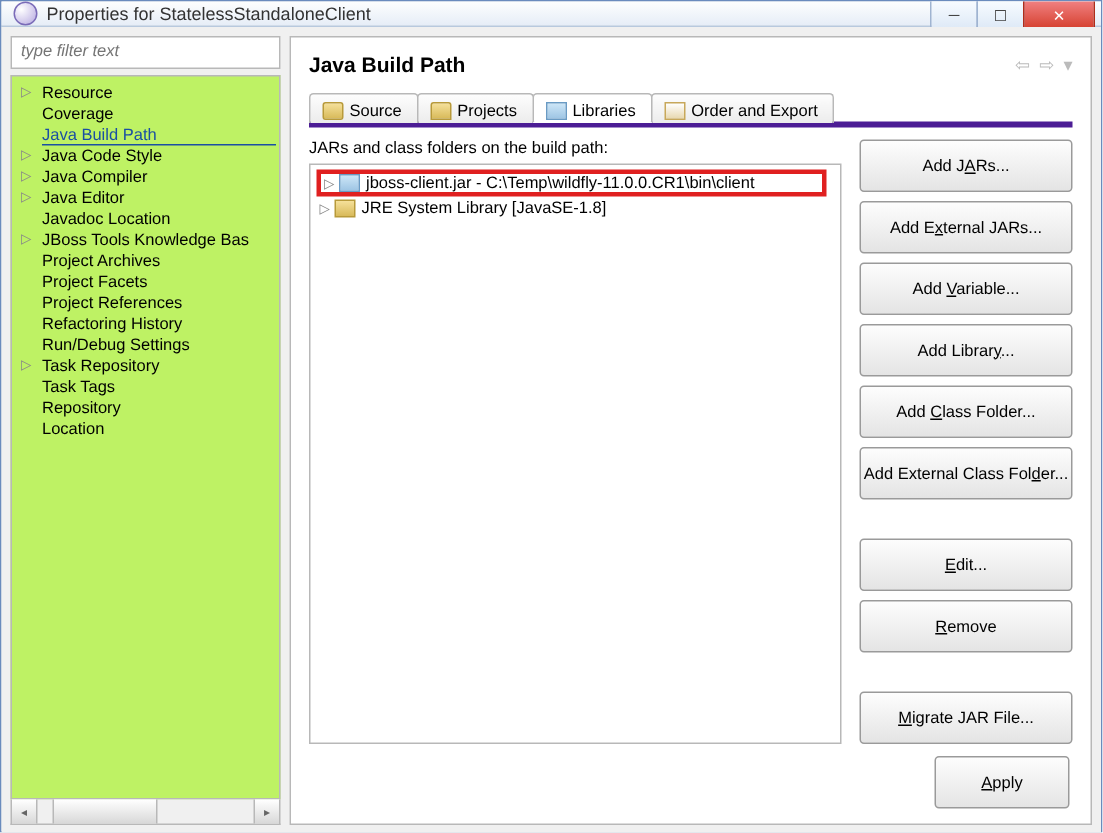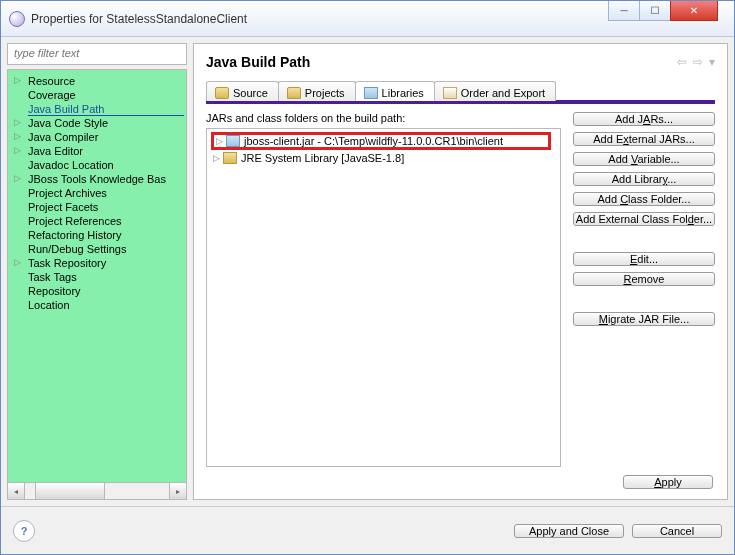--- a/index.html
+++ b/index.html
@@ -1,29 +1,29 @@
 <!DOCTYPE html>
 <html><head>
 <meta charset="utf-8">
 <style>
 * { box-sizing: border-box; font-family: "Segoe UI", Tahoma, sans-serif; font-size: 11px; }
 body { margin: 0; background: #fff; }
 .window { width: 735px; height: 555px; border: 1px solid #6a8bbd; background: #f0f0f0; display: flex; flex-direction: column; }
-.titlebar { height: 36px; background: linear-gradient(#fdfefe, #e6edf7); display: flex; align-items: center; padding: 0 16px 0 8px; border-bottom: 1px solid #b8c9de; }
+.titlebar { height: 17px; background: linear-gradient(#fdfefe, #e6edf7); display: flex; align-items: center; padding: 0 4px 0 8px; border-bottom: 1px solid #b8c9de; }
 .titlebar .icon { width: 16px; height: 16px; margin-right: 6px; position: relative; }
 .titlebar .icon::before { content:""; position:absolute; width:14px; height:14px; border:1px solid #7a6bb8; border-radius:50%; background: radial-gradient(circle at 30% 30%, #fff, #b5a8e0); }
 .titlebar .title { color: #333; font-size: 12px; flex: 1; }
 .winbtns { display: flex; height: 100%; }
 .winbtn { width: 32px; height: 20px; margin-top:0; border:1px solid #9fb4d1; border-top:none; background: linear-gradient(#f7fbff,#dce8f6); display:flex; align-items:center; justify-content:center; font-size:10px; color:#444; margin-left:-1px;}
 .winbtn.close { background: linear-gradient(#f08080,#d43c2a); color:#fff; border-color:#b02c1b; width:48px; border-top-right-radius:0; }
 .content { flex:1; display:flex; padding:6px; gap:6px; background:#f0f0f0; }
 .leftpane { width:180px; display:flex; flex-direction:column; }
 .filter { height:22px; border:1px solid #b8b8b8; background:#fff; padding:2px 4px; color:#888; font-style:italic; margin-bottom:4px;}
 .filter input{ border:none; width:100%; outline:none; font-style:italic; color:#555;}
-.tree { flex:1; border:1px solid #b8b8b8; background:#86efac; overflow:auto; padding:4px 0 4px 4px;}
+.tree { flex:1; border:1px solid #b8b8b8; background:#bef264; overflow:auto; padding:4px 0 4px 4px;}
 .tree .item { padding:1px 2px 1px 16px; white-space:nowrap; cursor:default; position:relative; color:#000;}
 .tree .item.expandable::before { content:"▷"; position:absolute; left:2px; top:1px; font-size:9px; color:#888;}
 .tree .item.selected { color:#1a4fa3; }
 .tree .item.selected::after { content:""; position:absolute; left:16px; right:auto; bottom:0; border-bottom:1px solid #1a4fa3; width: calc(100% - 18px);}
 .hscroll { height:17px; border:1px solid #b8b8b8; border-top:none; background:#f0f0f0; display:flex; }
 .hscroll .btn { width:17px; background:linear-gradient(#fff,#d8d8d8); border-right:1px solid #b8b8b8; display:flex;align-items:center;justify-content:center;font-size:8px;color:#666;}
 .hscroll .btn:last-child{border-left:1px solid #b8b8b8;border-right:none;}
 .hscroll .thumb { width:70px; margin-left:10px; background:linear-gradient(#fff,#d8d8d8); border:1px solid #b8b8b8; border-top:none; border-bottom:none;}
 .rightpane { flex:1; border:1px solid #b8b8b8; background:#fff; display:flex; flex-direction:column; padding:10px 12px; }
 .page-head { display:flex; align-items:center; margin-bottom:10px;}
@@ -42,21 +42,21 @@
 .listlabel { margin-bottom:4px;}
 .listbox { flex:1; border:1px solid #b8b8b8; background:#fff; padding:4px 6px;}
 .entry { display:flex; align-items:center; padding:1px 0; white-space:nowrap;}
 .entry .exp { width:10px; color:#888; font-size:9px;}
 .entry .eicon { width:14px; height:12px; margin-right:4px;}
 .entry .eicon.jar { background:linear-gradient(#cde6f7,#9ec5e4); border:1px solid #6a9bc4;}
 .entry .eicon.jre { background:linear-gradient(#f5e09a,#d8ba5a); border:1px solid #b89a3a;}
 .highlight-box { position:relative; border:3px solid #e02020; padding:0 2px; margin:-2px -2px 0 -2px; display:inline-flex; align-items:center; width:340px;}
 .btncol { width:142px; display:flex; flex-direction:column; gap:6px;}
 .btncol .spacer{ height:14px;}
-.btn3d { height:14px; border:1px solid #9a9a9a; background:linear-gradient(#fdfdfd,#e4e4e4); border-radius:3px; cursor:default; display:flex; align-items:center; justify-content:center; color:#000;}
+.btn3d { height:35px; border:1px solid #9a9a9a; background:linear-gradient(#fdfdfd,#e4e4e4); border-radius:3px; cursor:default; display:flex; align-items:center; justify-content:center; color:#000;}
 .footer { height:48px; border-top:1px solid #ccc; display:flex; align-items:center; padding:0 12px; gap:8px; background:#f0f0f0;}
 .footer .help { width:22px; height:22px; border:1px solid #aab6c6; border-radius:50%; display:flex; align-items:center; justify-content:center; color:#5a7aa8; font-weight:bold; background:#fff;}
 .footer .sp { flex:1;}
 .apply-row { display:flex; justify-content:flex-end; padding:8px 2px 0 0;}
 .u { text-decoration: underline; }
 </style>
 </head>
 <body>
 
 <div class="window">

